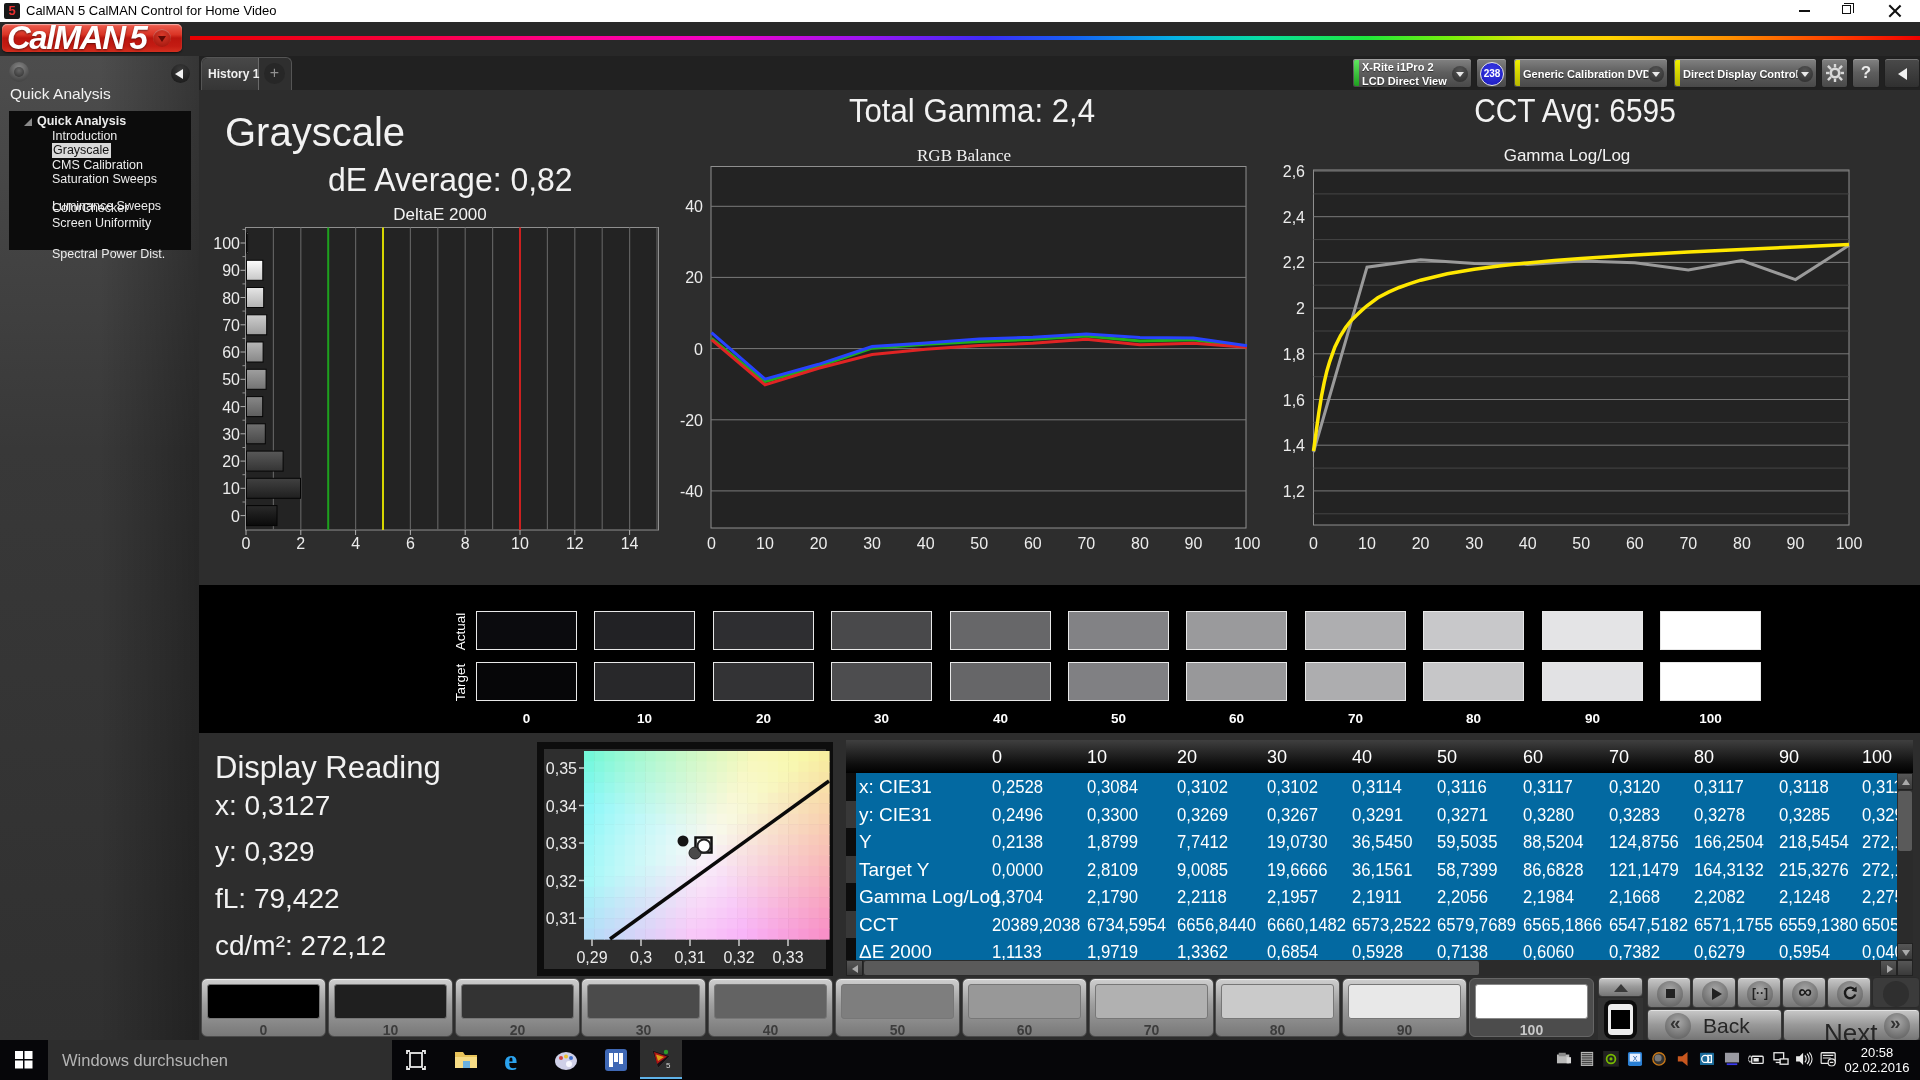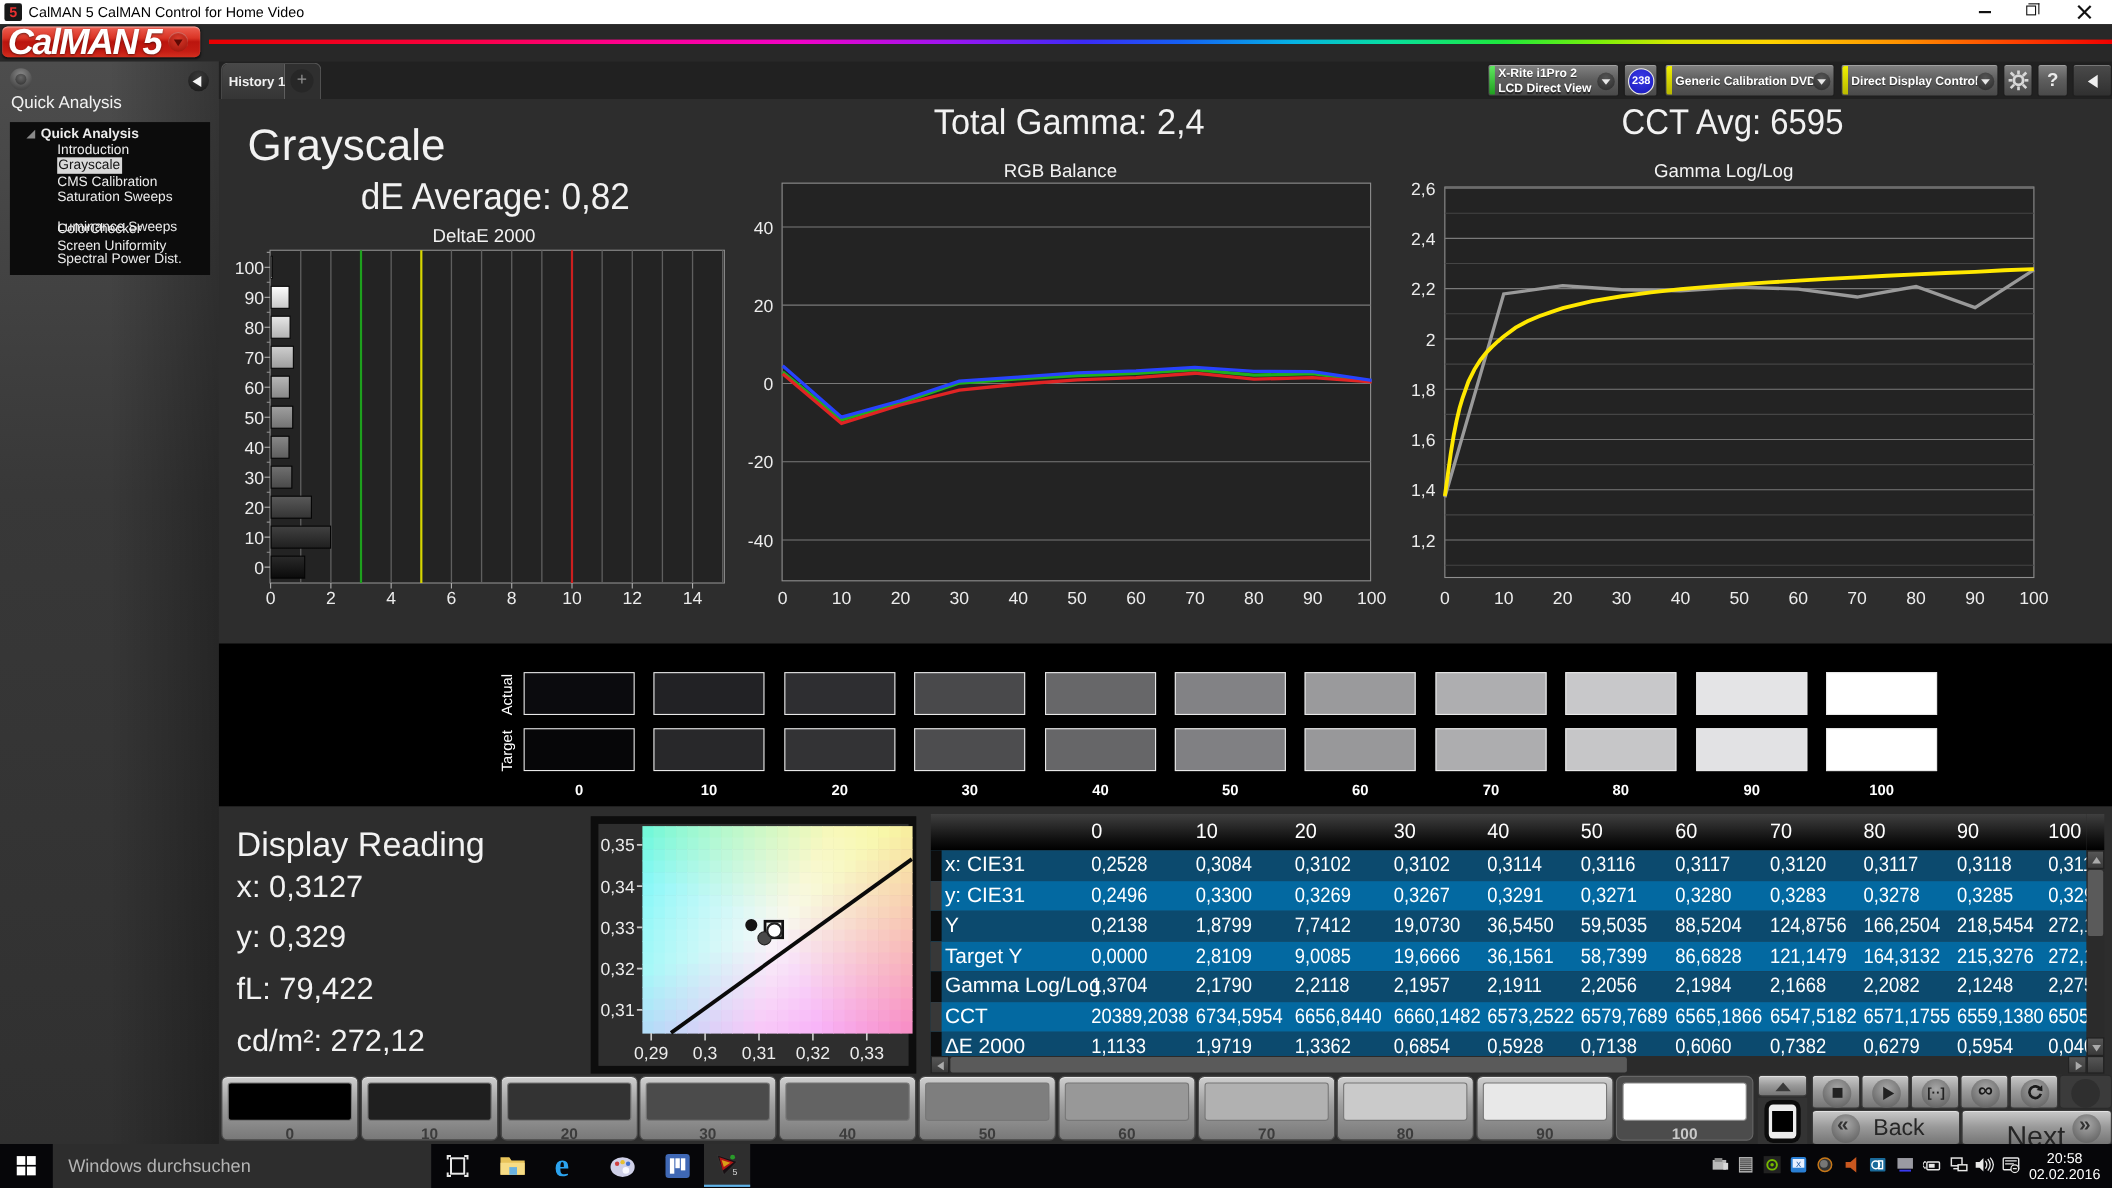--- a/index.html
+++ b/index.html
@@ -80,21 +80,21 @@
 
 #reading { position:absolute; left:215px; top:0; color:#f2f2f2; }
 #reading .big { position:absolute; left:0; top:750px; font-size:31px; white-space:nowrap; }
 #reading .ln { position:absolute; left:0; font-size:28px; white-space:nowrap; }
 
 #dtable { position:absolute; left:846px; top:740px; width:1051px; height:236px; overflow:hidden; background:#2d2d2d; }
 #thead { position:absolute; left:0; top:0; width:1051px; height:33px;
   background:linear-gradient(180deg,#3f3f3f,#101010 70%,#000); }
 .th { position:absolute; top:6px; font-size:19px; color:#fff; transform:scale(0.95,1); transform-origin:left top; }
 .tr { position:absolute; left:0; width:1051px; height:27.5px; }
-.tr.dark { background:#0c4a6e; }
+.tr.dark { background:#0369a1; }
 .tr.light { background:#0369a1; }
 .tr .gut { position:absolute; left:0; top:0; width:10px; height:27.5px; background:#0d0d0d; }
 .tr.light .gut { background:#383838; }
 .tlab { position:absolute; left:13px; top:3px; font-size:19px; color:#fff; }
 .td { position:absolute; top:3px; font-size:19px; color:#fff; transform:scale(0.88,1); transform-origin:left top; }
 
 .sb { position:absolute; background:#2b2b2b; }
 .sbb { position:absolute; background:linear-gradient(180deg,#565656,#3a3a3a); border:1px solid #222; }
 .sbt { position:absolute; background:#5a5a5a; border-radius:2px; }
 
@@ -142,21 +142,21 @@
         <polygon points="9,1 9,9 1,9" fill="#8a8a8a"></polygon>
       </svg>
     <div class="ti root" style="top:2.5px">Quick Analysis</div>
     <div class="ti" style="top:17.5px">Introduction</div>
     <div class="ti" style="top:32px"><span class="sel">Grayscale</span></div>
     <div class="ti" style="top:46.5px">CMS Calibration</div>
     <div class="ti" style="top:61px">Saturation Sweeps</div>
     <div class="ti" style="top:88px">Luminance Sweeps</div>
     <div class="ti" style="top:90px">ColorChecker</div>
     <div class="ti" style="top:104.5px">Screen Uniformity</div>
-    <div class="ti" style="top:117px">Spectral Power Dist.</div>
+    <div class="ti" style="top:136px">Spectral Power Dist.</div>
   </div>
 </div>
 
 <div id="tabrow">
   <div id="tabgrp">
     <div id="tab1">
         <span>History 1</span>
       </div>
     <div id="tabplus">+</div>
   </div>
@@ -197,21 +197,21 @@
   <div class="sqbtn" style="left:1685px; width:36px; background:linear-gradient(180deg,#4a4a4a,#303030);">
     <div style="position:absolute;left:13px;top:9px;border-top:6px solid transparent;border-bottom:6px solid transparent;border-right:9px solid #f0f0f0;"></div>
   </div>
 </div>
 
 <div class="hdr" style="left:225px; top:110px; font-size:40px;">Grayscale</div>
 <div class="hdr" style="left:328px; top:160px; font-size:34px; transform:scale(0.94,1); transform-origin:left top;">dE Average: 0,82</div>
 <div class="hdr" style="left:972px; top:93px; font-size:32.5px; transform:translateX(-50%) scale(0.96,1);">Total Gamma: 2,4</div>
 <div class="hdr" style="left:1575px; top:93px; font-size:32.5px; transform:translateX(-50%) scale(0.92,1);">CCT Avg: 6595</div>
 <div class="hdr" style="left:440px; top:205px; font-size:17px; transform:translateX(-50%);">DeltaE 2000</div>
-<div class="hdr" style="left:964px; top:146px; font-size:17px; transform:translateX(-50%);">RGB Balance</div>
+<div class="hdr" style="left:964px; top:146px; font-size:17px; transform:translateX(-50%);font-family:Liberation Serif, serif;">RGB Balance</div>
 <div class="hdr" style="left:1567px; top:146px; font-size:17px; transform:translateX(-50%);">Gamma Log/Log</div>
 
 <svg id="charts" viewBox="199 88 1721 497" width="1721" height="497">
   <defs>
   <linearGradient id="gb0" x1="0" y1="0" x2="0" y2="1">
         <stop offset="0" stop-color="rgb(42,42,42)"></stop>
         <stop offset="1" stop-color="rgb(10,10,10)"></stop>
       </linearGradient>
 <linearGradient id="gb1" x1="0" y1="0" x2="0" y2="1">
         <stop offset="0" stop-color="rgb(65,65,65)"></stop>

